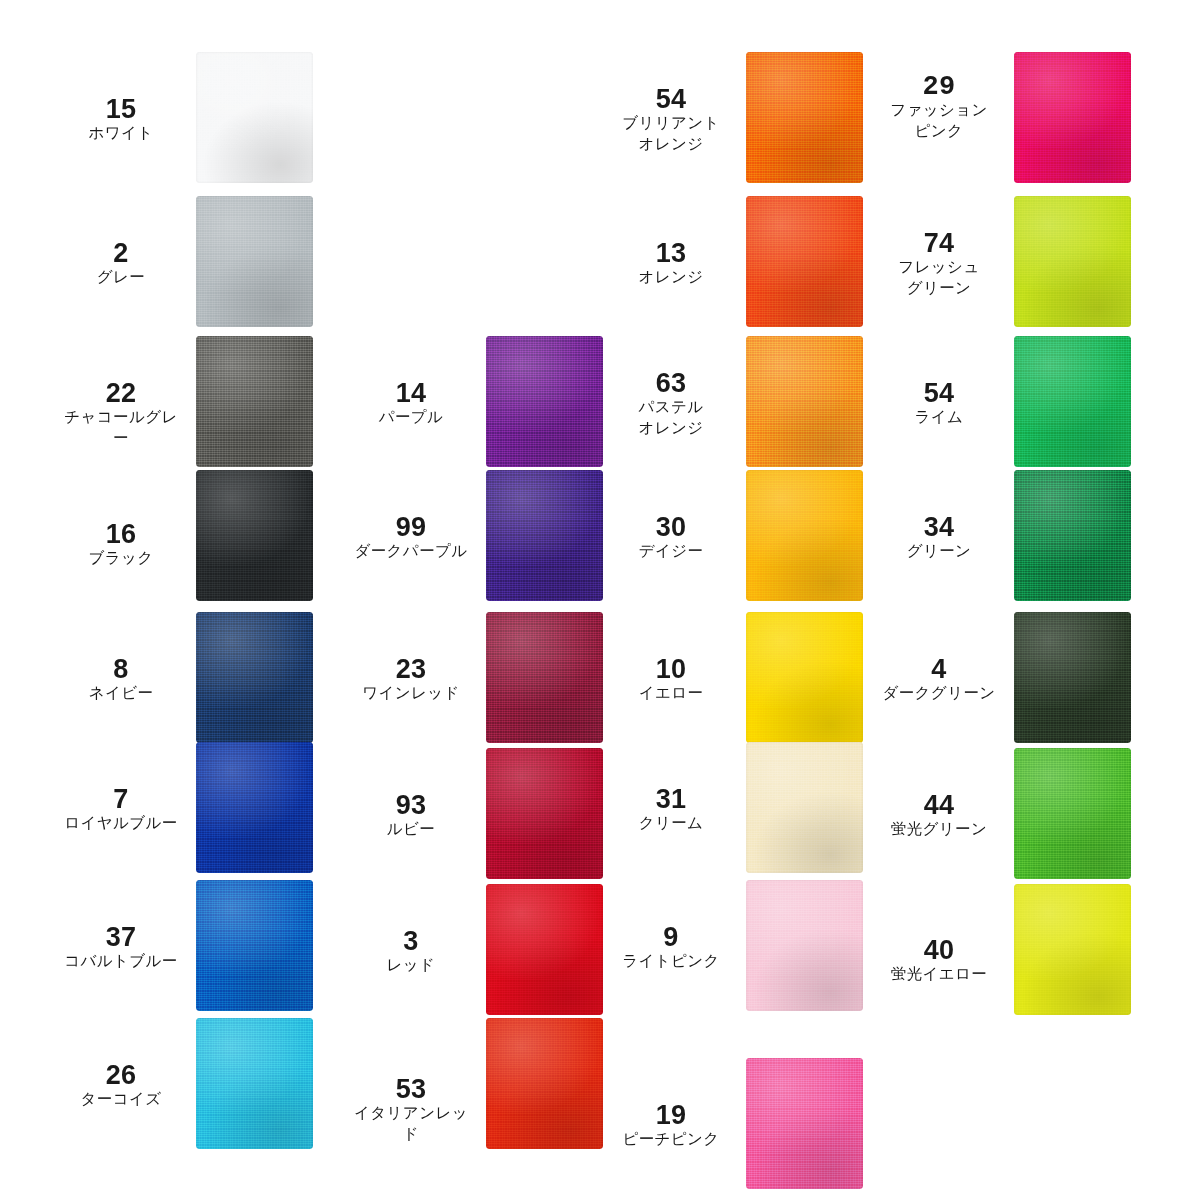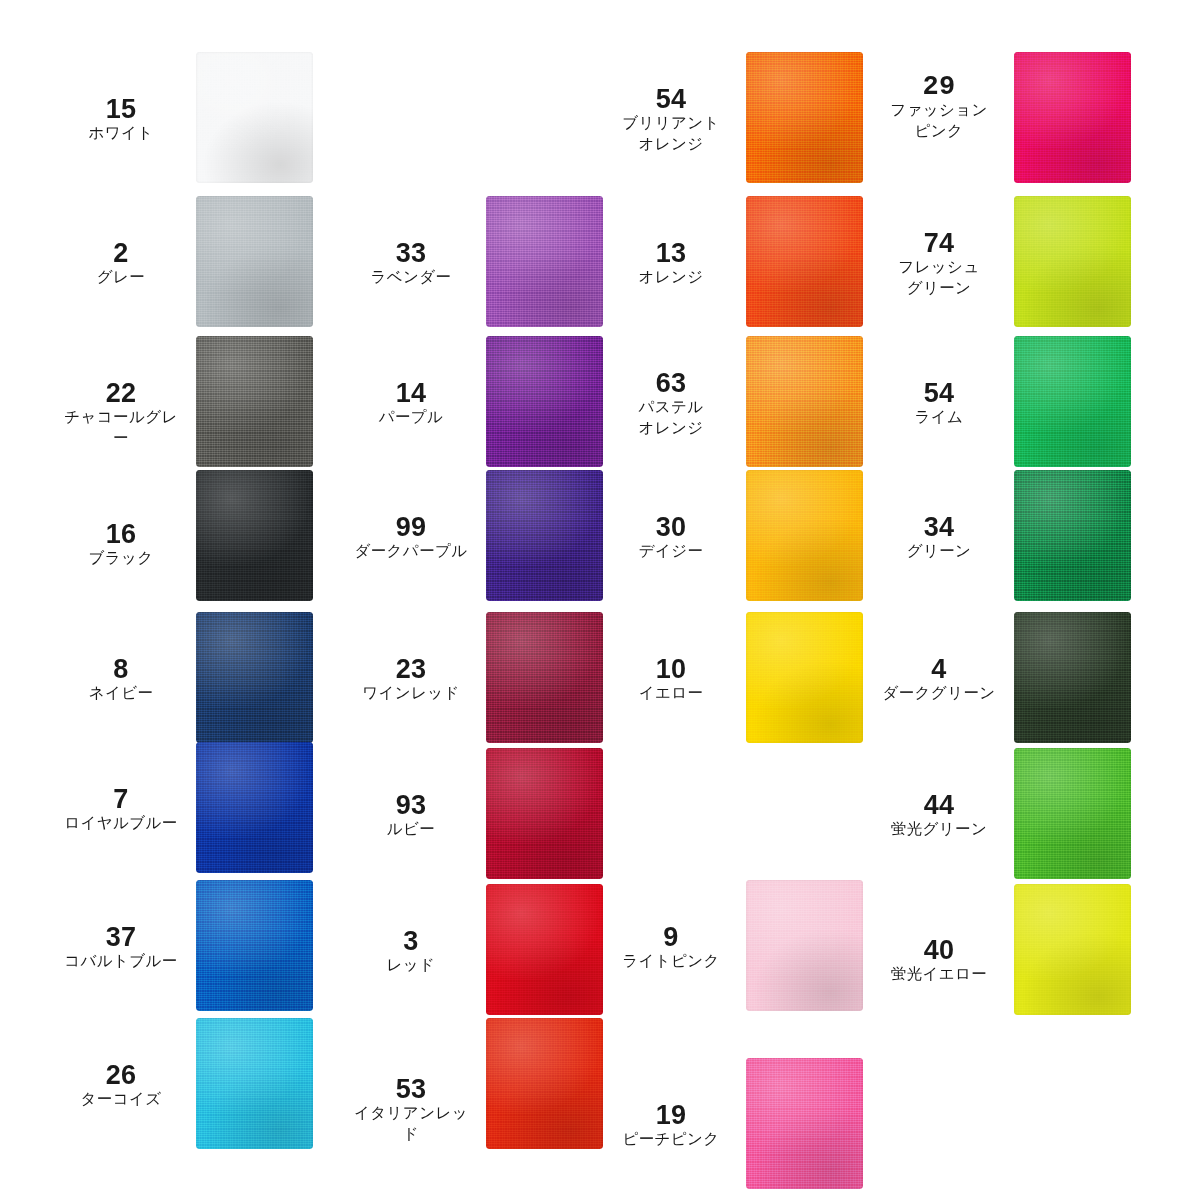--- a/index.html
+++ b/index.html
@@ -170,32 +170,20 @@
         </div>
         <div class="swatch ">
           <div class="fill" style="background: rgb(41, 190, 224);"></div>
           <div class="tex"></div>
           <div class="soft"></div>
           <div class="edge"></div>
         </div>
       </div>
     </div>
     <div class="col" style="left: 352px;">
-      <div class="cell" style="top: 196px; height: 131px;">
-        <div class="label" style="top: 43px;">
-          <span class="num">33</span>
-          <span class="jp">ラベンダー</span>
-        </div>
-        <div class="swatch ">
-          <div class="fill" style="background: rgb(155, 82, 180);"></div>
-          <div class="tex"></div>
-          <div class="soft"></div>
-          <div class="edge"></div>
-        </div>
-      </div>
       <div class="cell" style="top: 336px; height: 131px;">
         <div class="label" style="top: 43px;">
           <span class="num">14</span>
           <span class="jp">パープル</span>
         </div>
         <div class="swatch dark">
           <div class="fill" style="background: rgb(111, 34, 145);"></div>
           <div class="tex"></div>
           <div class="soft"></div>
           <div class="edge"></div>
@@ -318,20 +306,32 @@
           <span class="num">10</span>
           <span class="jp">イエロー</span>
         </div>
         <div class="swatch light">
           <div class="fill" style="background: rgb(251, 216, 0);"></div>
           <div class="tex"></div>
           <div class="soft"></div>
           <div class="edge"></div>
         </div>
       </div>
+      <div class="cell" style="top: 742px; height: 131px;">
+        <div class="label" style="top: 43px;">
+          <span class="num">31</span>
+          <span class="jp">クリーム</span>
+        </div>
+        <div class="swatch light">
+          <div class="fill" style="background: rgb(245, 233, 198);"></div>
+          <div class="tex"></div>
+          <div class="soft"></div>
+          <div class="edge"></div>
+        </div>
+      </div>
       <div class="cell" style="top: 880px; height: 131px;">
         <div class="label" style="top: 43px;">
           <span class="num">9</span>
           <span class="jp">ライトピンク</span>
         </div>
         <div class="swatch light">
           <div class="fill" style="background: rgb(248, 202, 218);"></div>
           <div class="tex"></div>
           <div class="soft"></div>
           <div class="edge"></div>

